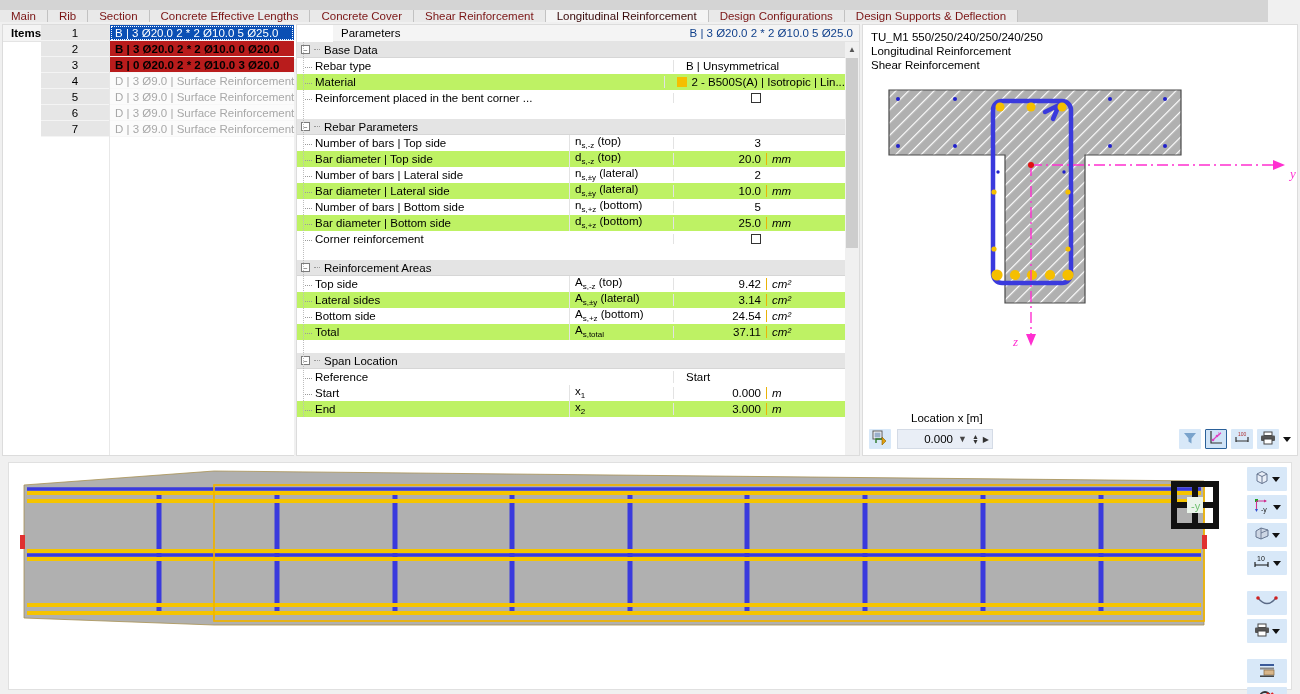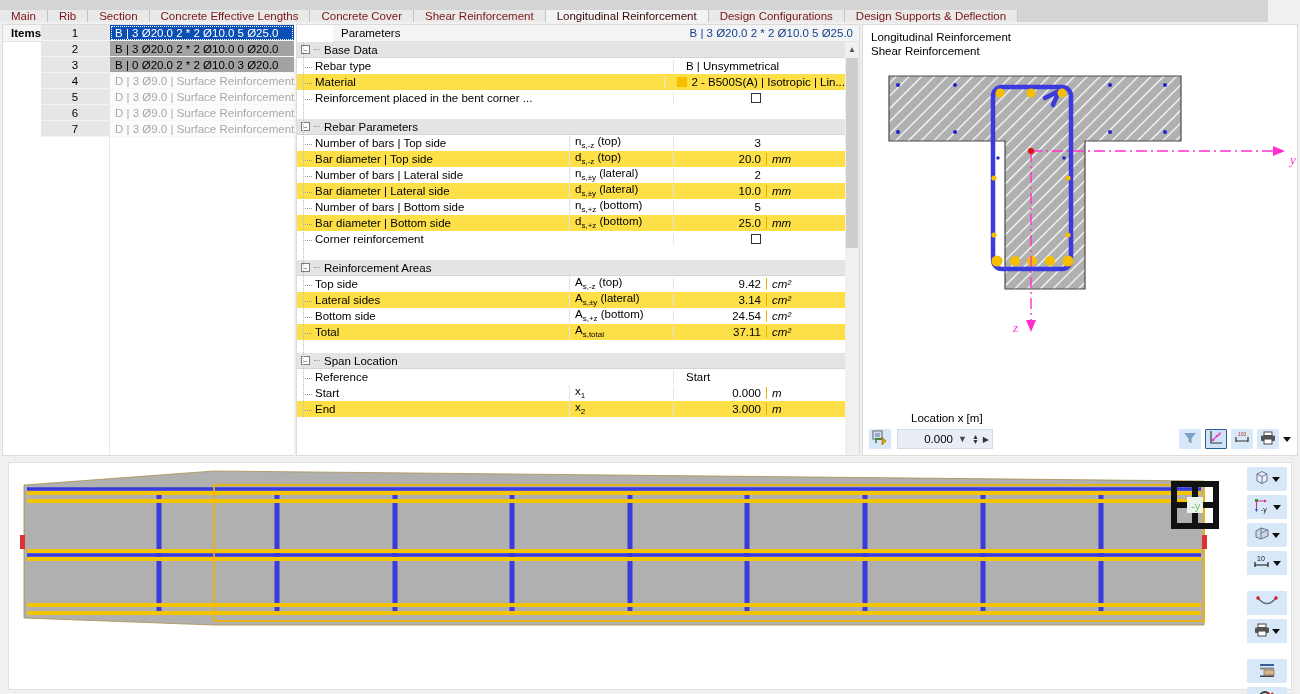--- a/index.html
+++ b/index.html
@@ -46,21 +46,21 @@
     border-bottom: 1px solid #e4e4e4;
   }
   .items-body { flex: 1; position: relative; display: flex; }
   .items-numcol { width: 68px; background: #ffffff; }
   .items-textcol { flex: 1; background: #ffffff; border-left: 1px solid #e8e8e8;}
   .irow { height: 16px; display: flex; align-items: center; font-size: 11.5px; }
   .inum { justify-content: center; background: #e6e6e6; border-bottom: 1px solid #f4f4f4; }
   .itxt { padding-left: 5px; white-space: nowrap; border-bottom: 1px solid #f7f7f7; }
   .itxt.sel { background: #0b4fb4; color: #ffffff; outline: 1px dotted #ffffff; outline-offset: -2px; }
   .itxt.dim { color: #a8a8a8; background: #fbfbfb; }
-  .itxt.norm { background: #a3a3a3; }
+  .itxt.norm { background: #b91c1c; font-weight: bold; }
   .items-toolbar {
     height: 34px; background: #ffffff; display: flex; align-items: center;
     padding: 0 8px; gap: 6px; position: relative;
   }
   .tbtn {
     width: 22px; height: 20px; background: #d8e8f8; border: 1px solid transparent;
     display: flex; align-items: center; justify-content: center; cursor: pointer;
     border-radius: 1px;
   }
   .tbtn.sel { border: 1px solid #2a6099; background: #cfe3f7; }
@@ -95,21 +95,21 @@
   .expander {
     width: 9px; height: 9px; border: 1px solid #7c7c7c; background: #fff;
     display: inline-flex; align-items: center; justify-content: center;
     font-size: 8px; line-height: 1; margin-right: 4px; color: #333; cursor: pointer;
     font-family: "Liberation Mono", monospace;
   }
   .grp .dots { width: 6px; border-top: 1px dotted #999; margin-right: 4px; }
   .grp .gname { font-weight: normal; }
 
   .prow { height: 16px; display: flex; font-size: 11.5px; align-items: center; }
-  .prow.alt { background: #fde047; }
+  .prow.alt { background: #bef264; }
   .prow.white { background: #ffffff; }
   .c-label {
     width: 272px; padding-left: 18px; position: relative; white-space: nowrap; overflow: hidden;
     display: flex; align-items: center;
   }
   .c-label .tick { position: absolute; left: 8px; top: 7px; width: 7px; border-top: 1px dotted #9a9a9a; }
   .c-sym { width: 104px; border-left: 1px solid #e3e3e3; padding-left: 5px; white-space: nowrap; }
   .c-val { width: 93px; border-left: 1px solid #e3e3e3; text-align: right; padding-right: 5px;
            display:flex; align-items:center; justify-content:flex-end; }
   .c-unit { flex: 1; border-left: 1px solid #eab308; padding-left: 5px; white-space: nowrap; font-style: italic; }
@@ -430,20 +430,21 @@
         <div class="pscroll">
           <div class="arrow">▲</div>
           <div class="thumb"></div>
 
         </div>
       </div>
     </div>
 
     <div class="section-panel">
       <div class="sec-title">
+        <div>TU_M1 550/250/240/250/240/250</div>
         <div>Longitudinal Reinforcement</div>
         <div>Shear Reinforcement</div>
       </div>
       <div class="sec-canvas">
         <svg width="436" height="290" viewBox="0 0 436 290">
           <defs>
             <pattern id="hatch" width="9" height="9" patternUnits="userSpaceOnUse" patternTransform="rotate(45)">
               <rect width="9" height="9" fill="#b0b0b0"></rect>
               <line x1="0" y1="0" x2="0" y2="9" stroke="#ffffff" stroke-width="2.4"></line>
             </pattern>

